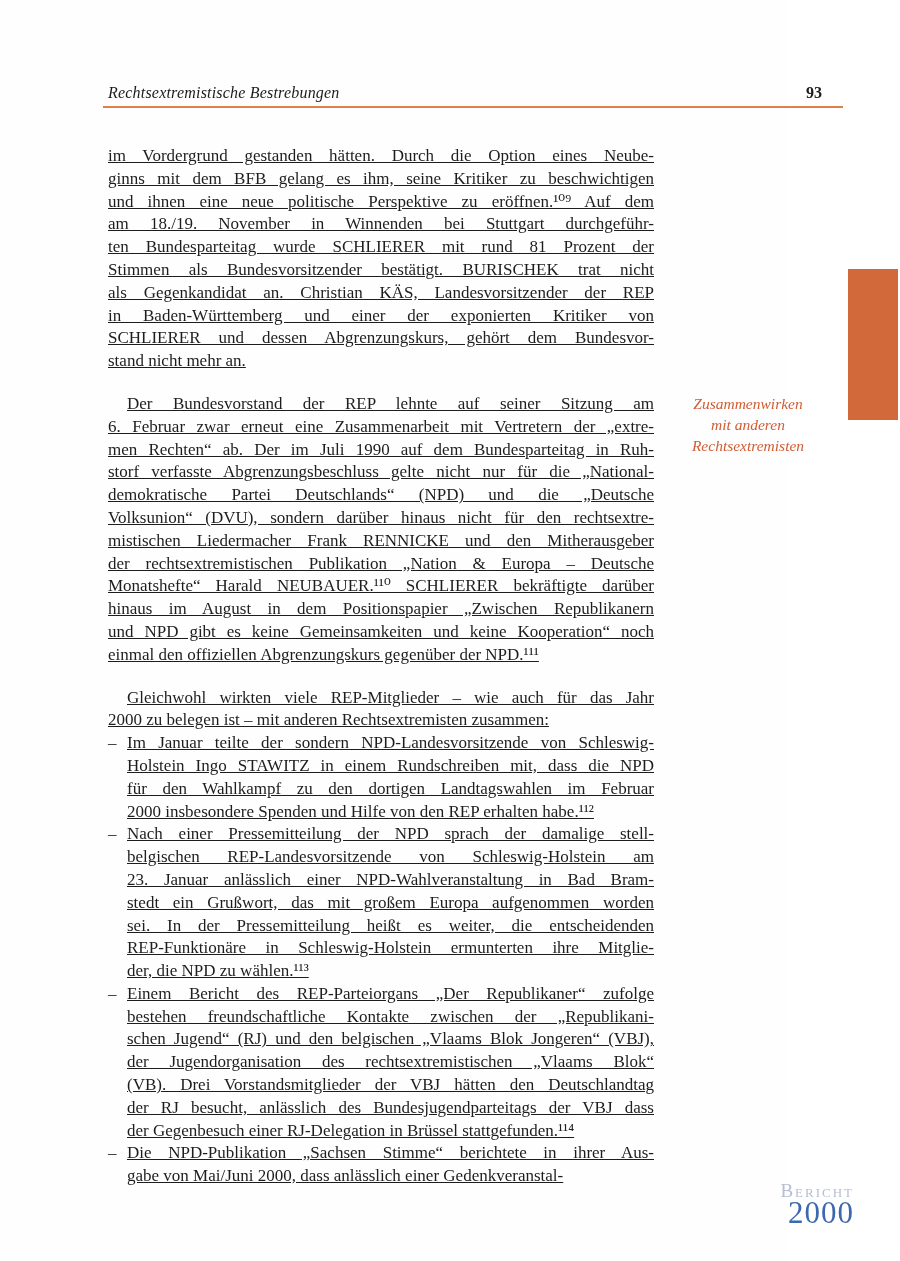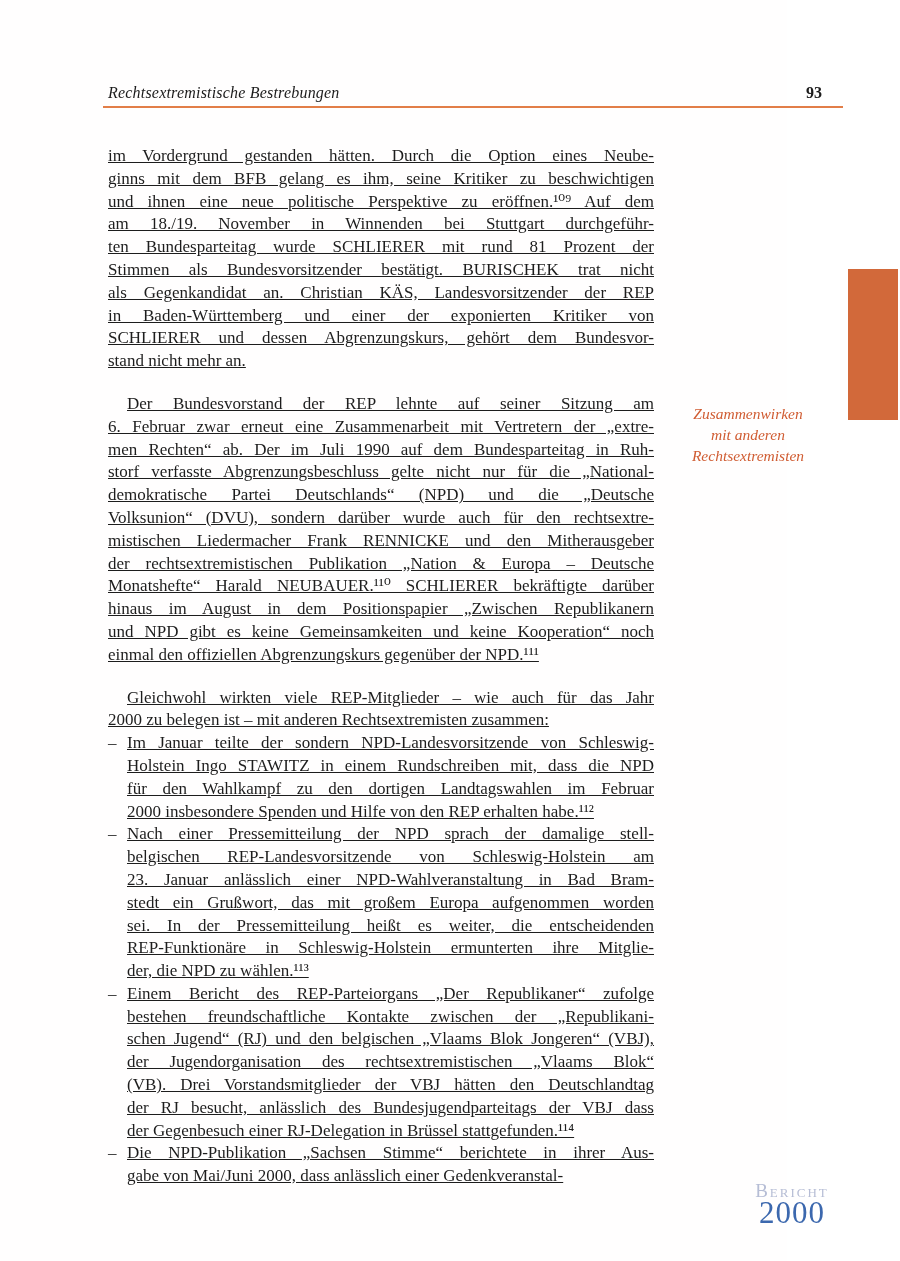--- a/index.html
+++ b/index.html
@@ -45,35 +45,35 @@
   .line.last { text-align-last: left; }
   .line.indent { text-indent: 19px; }
   .bullet { position: relative; padding-left: 19px; }
   .bullet .marker {
     position: absolute; left: 0; top: 0;
     line-height: 22.8px;
   }
 
   
   .margin-note {
-    position: absolute; left: 670px; top: 403px; width: 156px;
+    position: absolute; left: 670px; top: 393px; width: 156px;
     text-align: center; font-style: italic;
     font-size: 15.5px; line-height: 21px;
   }
 
   
   .thumb-tab {
     position: absolute; left: 848px; top: 269px;
     width: 50px; height: 151px;
   }
 
   
   .report-logo {
     position: absolute; left: 730px; top: 1181px; width: 124px;
-    text-align: center; line-height: 1;
+    text-align: right; line-height: 1;
   }
   .report-logo .logo-top {
     font-variant: small-caps;
     font-size: 19px; letter-spacing: 2px;
   }
   .report-logo .logo-year {
     font-size: 31px; letter-spacing: 1px; margin-top: -3px;
   }
 </style>
 </head>
@@ -97,21 +97,21 @@
         <div class="line">in Baden-Württemberg und einer der exponierten Kritiker von</div>
         <div class="line">SCHLIERER und dessen Abgrenzungskurs, gehört dem Bundesvor-</div>
         <div class="line last">stand nicht mehr an.</div>
       </div>
       <div class="block para gap-before">
         <div class="line indent">Der Bundesvorstand der REP lehnte auf seiner Sitzung am</div>
         <div class="line">6. Februar zwar erneut eine Zusammenarbeit mit Vertretern der „extre-</div>
         <div class="line">men Rechten“ ab. Der im Juli 1990 auf dem Bundesparteitag in Ruh-</div>
         <div class="line">storf verfasste Abgrenzungsbeschluss gelte nicht nur für die „National-</div>
         <div class="line">demokratische Partei Deutschlands“ (NPD) und die „Deutsche</div>
-        <div class="line">Volksunion“ (DVU), sondern darüber wurde auch für den rechtsextre-</div>
+        <div class="line">Volksunion“ (DVU), sondern darüber hinaus nicht für den rechtsextre-</div>
         <div class="line">mistischen Liedermacher Frank RENNICKE und den Mitherausgeber</div>
         <div class="line">der rechtsextremistischen Publikation „Nation &amp; Europa – Deutsche</div>
         <div class="line">Monatshefte“ Harald NEUBAUER.¹¹⁰ SCHLIERER bekräftigte darüber</div>
         <div class="line">hinaus im August in dem Positionspapier „Zwischen Republikanern</div>
         <div class="line">und NPD gibt es keine Gemeinsamkeiten und keine Kooperation“ noch</div>
         <div class="line last">einmal den offiziellen Abgrenzungskurs gegenüber der NPD.¹¹¹</div>
       </div>
       <div class="block para gap-before">
         <div class="line indent">Gleichwohl wirkten viele REP-Mitglieder – wie auch für das Jahr</div>
         <div class="line last">2000 zu belegen ist – mit anderen Rechtsextremisten zusammen:</div>

